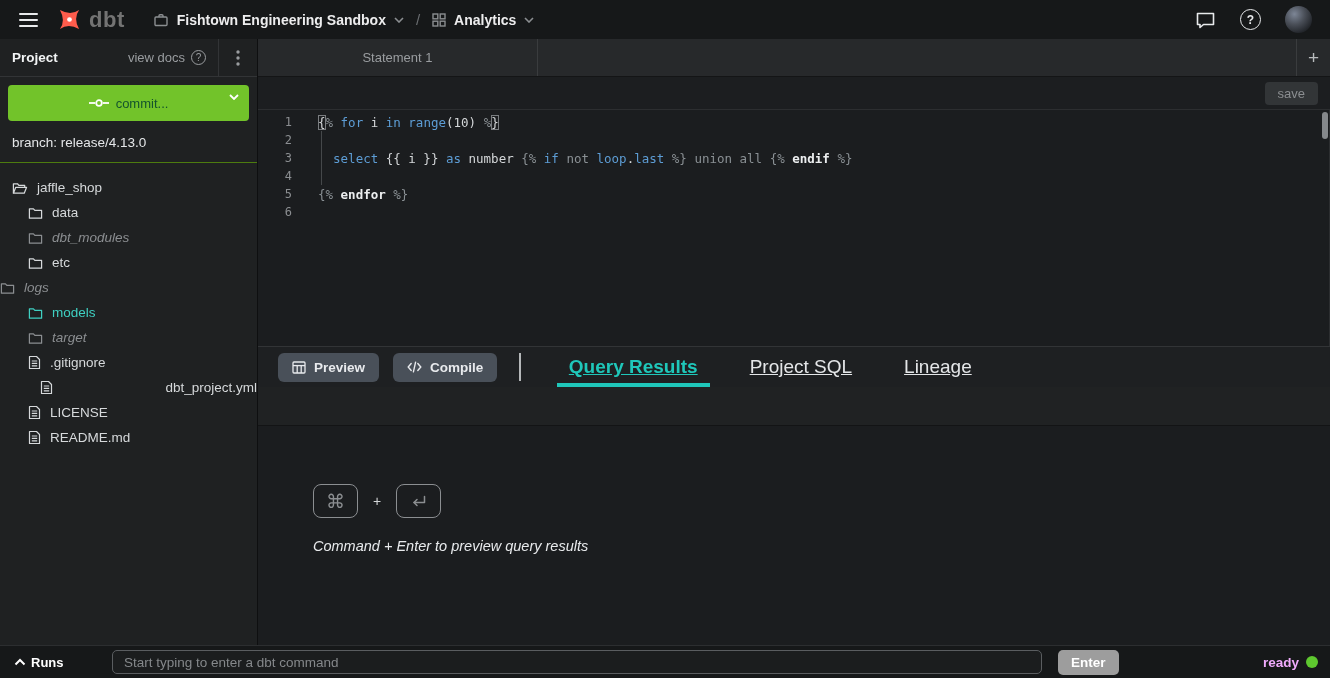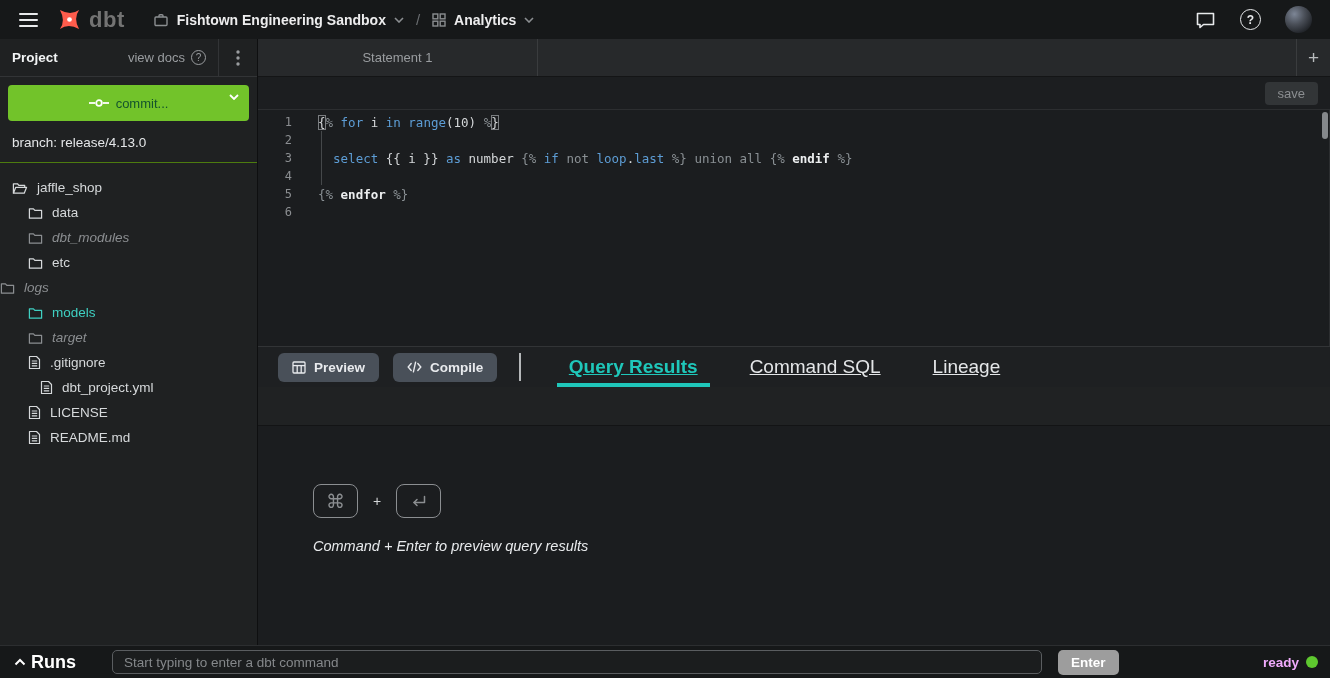--- a/index.html
+++ b/index.html
@@ -93,21 +93,21 @@
   .hint-keys { display:flex; align-items:center; gap:15px; }
   .keycap { width:45px; height:34px; border:1.5px solid #8b8e91; border-radius:8px; color:#8b8e91;
     display:flex; align-items:center; justify-content:center; font-size:19px; }
   .hint-plus { color:#d4d7d9; font-size:14px; }
   .hint-caption { margin-top:20px; font-style:italic; font-size:14.5px; color:#e8eaec; }
 
   
   .bottom-bar { height:33px; flex:none; background:#161819; border-top:1px solid #2c2e30;
     display:flex; align-items:center; padding:0 8px; }
   .runs-toggle { width:96px; flex:none; display:flex; align-items:center; gap:5px; padding-left:6px; cursor:pointer; }
-  .runs-label { color:#fff; font-weight:bold; font-size:18px; }
+  .runs-label { color:#fff; font-weight:bold; font-size:13px; }
   .cmd-input { width:930px; flex:none; height:24px; margin-left:8px; background:#1b1d1e;
     border:1px solid #5a5d60; border-radius:5px; padding:0 11px; color:#d4d7d9; font-size:13.5px; font-family:inherit; outline:none; }
   .cmd-input::placeholder { color:#85888b; }
   .enter-btn { margin-left:16px; background:#9d9d9d; color:#fff; font-weight:bold; border:none; border-radius:5px;
     padding:5px 13px; font-size:13.5px; font-family:inherit; cursor:pointer; }
   .status { margin-left:auto; display:flex; align-items:center; gap:7px; padding-right:4px; }
   .status-label { color:#f0abfc; font-weight:bold; font-size:13.5px; }
   .status-dot { width:12px; height:12px; border-radius:50%; background:#5ec82f; }
 </style>
 </head>
@@ -266,21 +266,21 @@
         </div>
         <div class="tree-item normal" style="padding-left: 28px;">
           <span class="ticon">
             <svg width="13" height="15" viewBox="0 0 13 15" fill="none" stroke="currentColor" stroke-width="1.2" stroke-linejoin="round">
               <path d="M1.5 13.5 V1.5 h7 l3 3 v9 z"></path>
               <path d="M3.8 6 h5.4 M3.8 8.4 h5.4 M3.8 10.8 h5.4"></path>
             </svg>
           </span>
           <span>.gitignore</span>
         </div>
-        <div class="tree-item normal" style="padding-left: 40px;">
+        <div class="tree-item normal" style="padding-left: 40px; justify-content: space-between;">
           <span class="ticon">
             <svg width="13" height="15" viewBox="0 0 13 15" fill="none" stroke="currentColor" stroke-width="1.2" stroke-linejoin="round">
               <path d="M1.5 13.5 V1.5 h7 l3 3 v9 z"></path>
               <path d="M3.8 6 h5.4 M3.8 8.4 h5.4 M3.8 10.8 h5.4"></path>
             </svg>
           </span>
           <span>dbt_project.yml</span>
         </div>
         <div class="tree-item normal" style="padding-left: 28px;">
           <span class="ticon">
@@ -365,21 +365,21 @@
             <path d="M4.2 2.5 L1.2 6 L4.2 9.5"></path>
               <path d="M10.8 2.5 L13.8 6 L10.8 9.5"></path>
               <path d="M8.6 1.2 L6.4 10.8"></path>
           </svg>
         </span>
         <span>Compile</span>
       </button>
       <div class="rt-divider"></div>
       <div class="results-tabs">
           <div class="r-tab active">Query Results</div>
-          <div class="r-tab">Command SQL</div>
+          <div class="r-tab">Project SQL</div>
           <div class="r-tab">Lineage</div>
         </div>
     </div>
 
     <div class="results-strip"></div>
 
     <div class="results-body">
       <div class="hint-keys">
         <span class="keycap">⌘</span>
         <span class="hint-plus">+</span>

